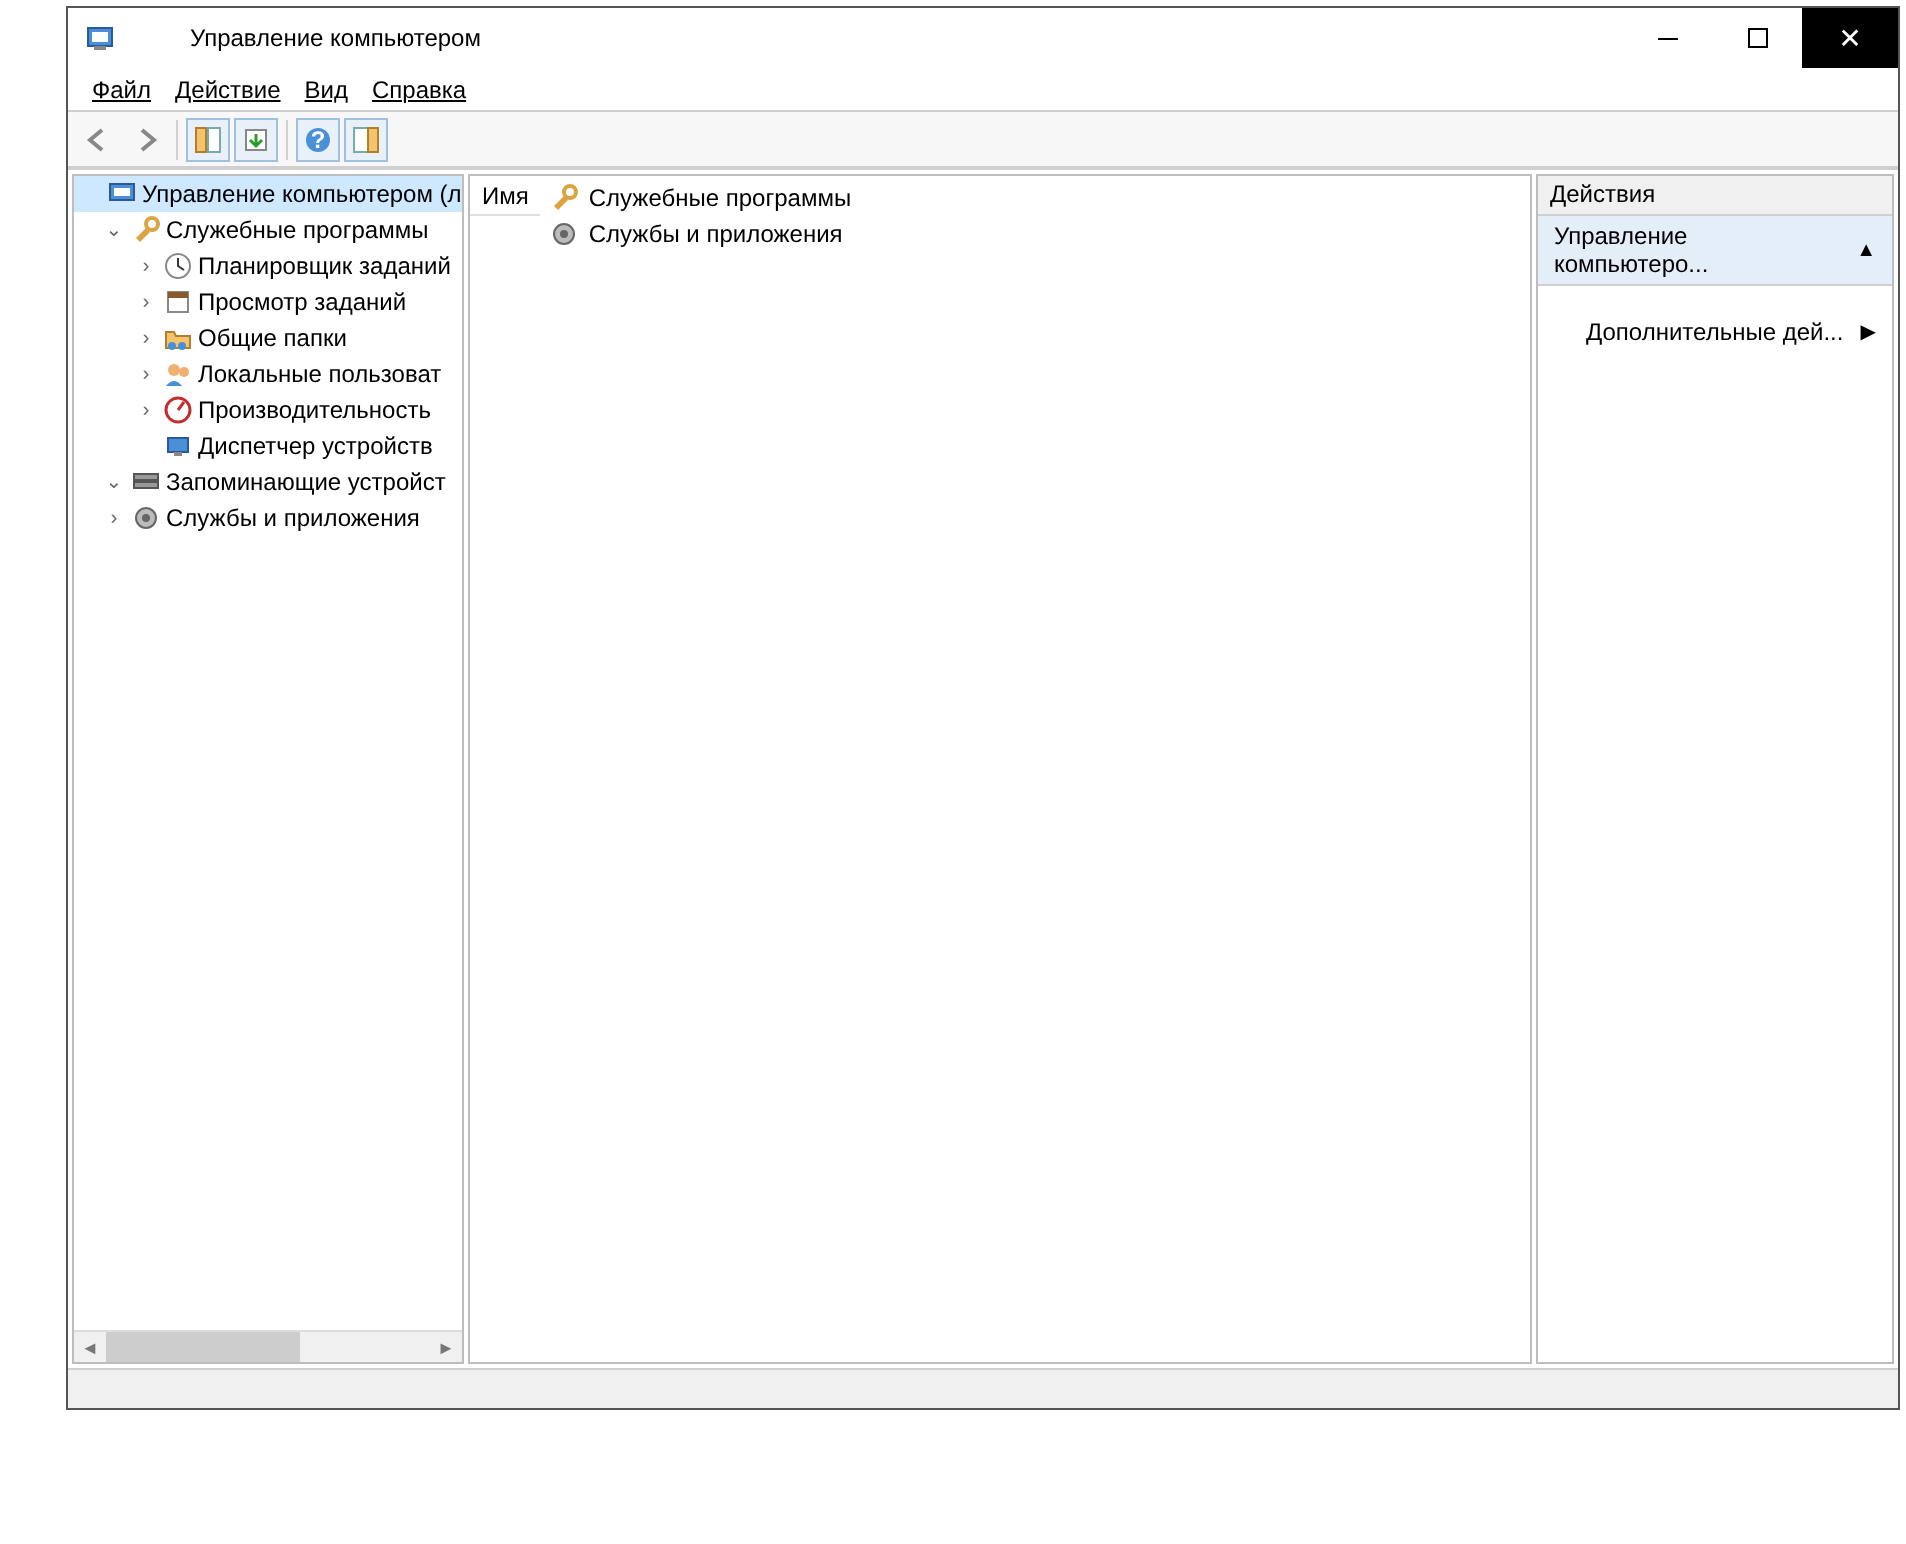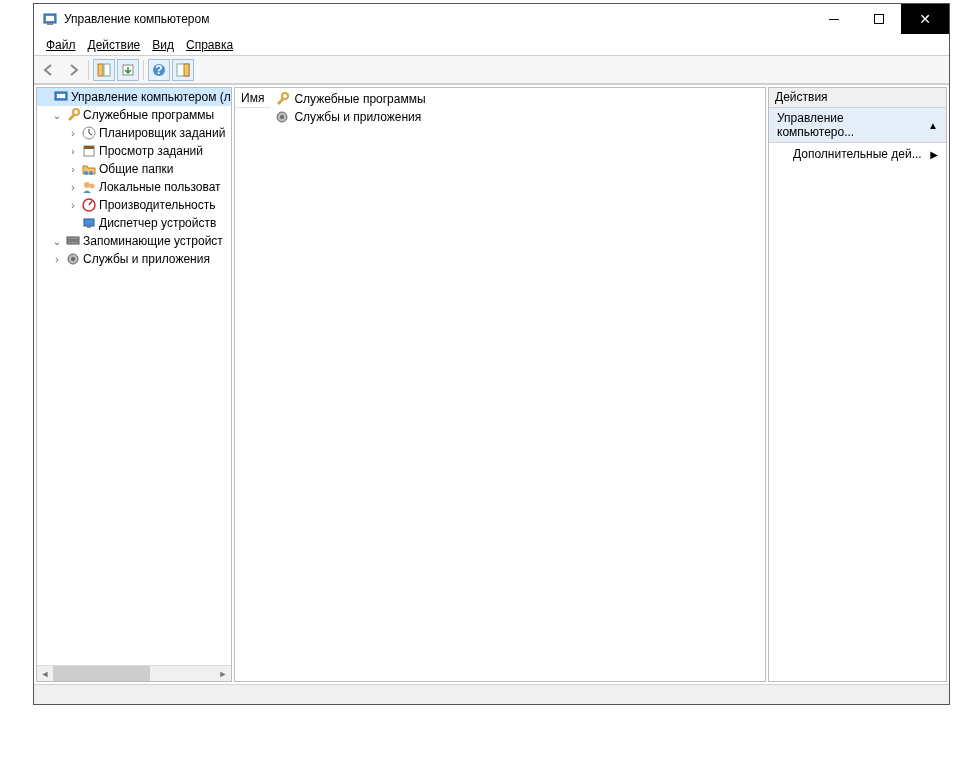--- a/index.html
+++ b/index.html
@@ -1,20 +1,20 @@
 <!DOCTYPE html>
 <html><head>
 <meta charset="utf-8">
 <style>
 * { box-sizing: border-box; margin: 0; padding: 0; font-family: "Segoe UI", Tahoma, sans-serif; font-size: 12px; }
 body { background: #fff; width: 953px; height: 772px; overflow: hidden; }
 .window { border: 1px solid #555; width: 917px; height: 702px; margin: 3px 0 0 33px; background: #fff; display: flex; flex-direction: column; }
 .titlebar { height: 30px; background: #fff; display: flex; align-items: center; padding: 0 0 0 8px; }
 .titlebar .icon { width: 16px; height: 16px; margin-right: 6px; }
-.titlebar .title { flex: 1; }
+.titlebar .title { flex: 1; margin-left: 31px; }
 .win-controls { display: flex; height: 100%; }
 .win-btn { width: 45px; display: flex; align-items: center; justify-content: center; cursor: pointer; }
 .win-btn.close { background: #000; color: #fff; width: 48px; }
 .win-btn span { display: inline-block; }
 .min span { width: 10px; border-top: 1px solid #000; }
 .max span { width: 10px; height: 10px; border: 1px solid #000; }
 .close span { font-size: 14px; font-weight: 300; }
 .menubar { height: 22px; border-bottom: 1px solid #d0d0d0; display: flex; align-items: center; padding: 0 6px; background: #fff; }
 .menu-item { padding: 2px 6px; cursor: pointer; }
 .menu-item span.u { text-decoration: underline; }
@@ -33,21 +33,21 @@
 .highlight::after { content: ""; position: absolute; left: 66px; top: -3px; width: 158px; height: 24px; border: 3px solid #e03030; border-radius: 12px; pointer-events: none; }
 .list-panel { flex: 1; border: 1px solid #bdbdbd; margin: 2px 0 2px 0; background: #fff; display: flex; flex-direction: row; }
 .list-header { height: 20px; border-bottom: 1px solid #e0e0e0; display: flex; align-items: center; padding: 0 6px; background: #fff; }
 .list-body { flex: 1; padding: 2px 4px; }
 .list-row { display: flex; align-items: center; height: 18px; gap: 4px; cursor: pointer; }
 .list-row .icon { width: 16px; height: 16px; }
 .actions-panel { width: 179px; border: 1px solid #bdbdbd; margin: 2px; background: #fff; display: flex; flex-direction: column; }
 .actions-header { height: 20px; background: #f0f0f0; border-bottom: 1px solid #d0d0d0; padding: 2px 6px; font-weight: 400; }
 .action-section { background: #e4eef9; border-bottom: 1px solid #d0d0d0; padding: 3px 8px; display: flex; align-items: center; justify-content: flex-start; cursor: pointer; gap: 48px; }
 .action-section .arr { font-size: 10px; }
-.action-item { padding: 4px 8px 4px 24px; display: flex; align-items: center; justify-content: space-between; cursor: pointer; }
+.action-item { padding: 16px 8px 4px 24px; display: flex; align-items: center; justify-content: space-between; cursor: pointer; }
 .action-item .arr { font-size: 10px; }
 .hscroll { height: 16px; background: #f0f0f0; border-top: 1px solid #dcdcdc; display: flex; }
 .hscroll .track { flex: 1; position: relative; }
 .hscroll .thumb { position: absolute; left: 0; top: 0; height: 100%; width: 60%; background: #cdcdcd; }
 .hscroll .btn { width: 16px; display: flex; align-items: center; justify-content: center; color: #777; font-size: 9px; cursor: pointer; }
 .statusbar { height: 20px; border-top: 1px solid #d0d0d0; background: #f0f0f0; }
 svg { display: block; }
 </style>
 </head>
 <body>

